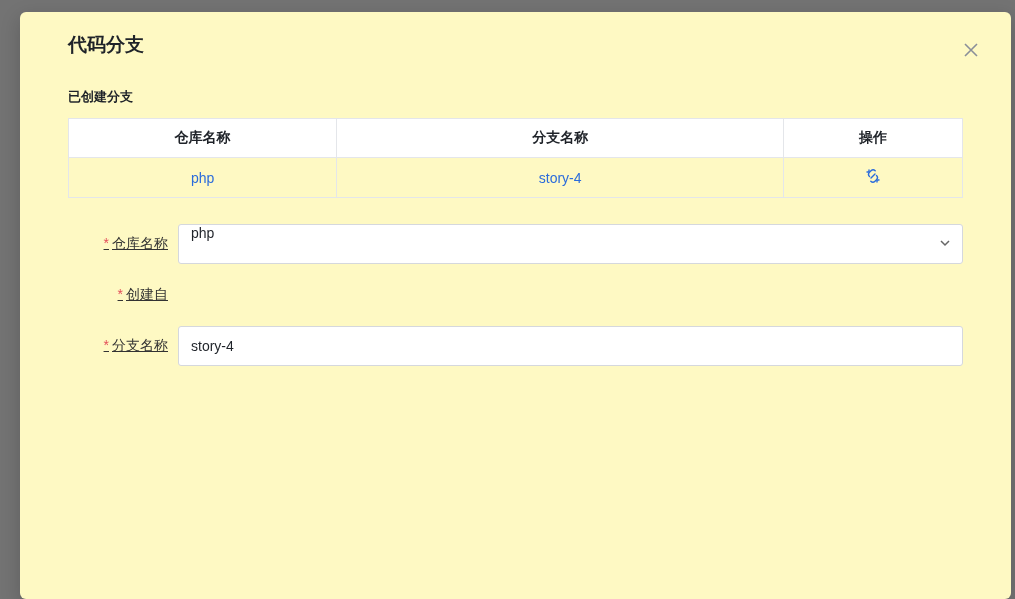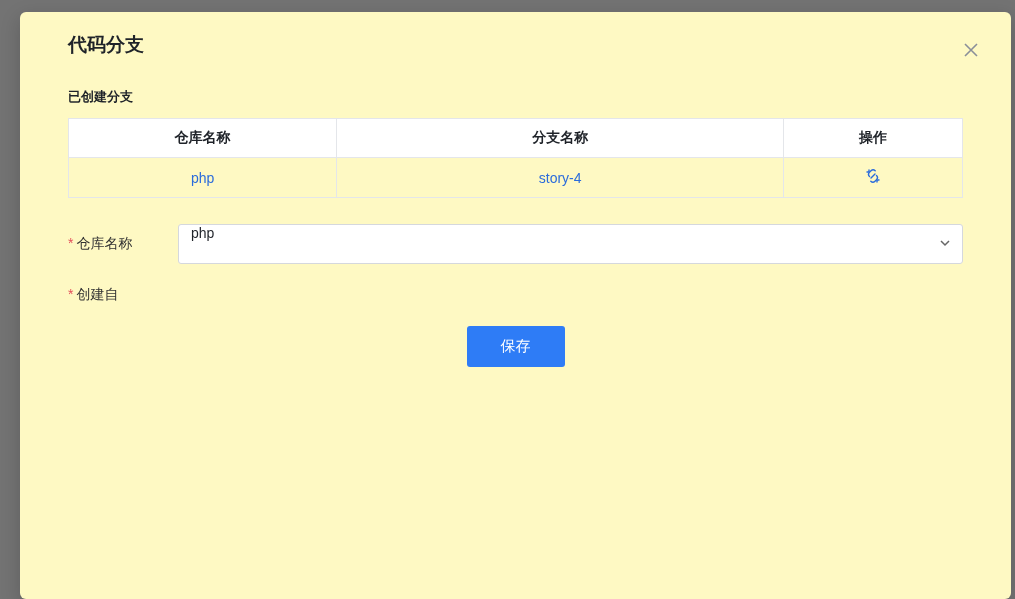--- a/index.html
+++ b/index.html
@@ -82,25 +82,26 @@
     .col-repo { width: 30%; }
     .col-branch { width: 50%; }
     .col-action { width: 20%; }
     .form-row {
       display: flex;
       align-items: center;
       margin-bottom: 22px;
     }
     .form-label {
       width: 110px;
-      text-align: left;
+      text-align: right;
       font-size: 14px;
       color: #333;
       padding-right: 10px;
       flex-shrink: 0;
+      text-decoration: underline;
     }
     .req { color: #e34d59; margin-right: 3px; }
     .form-control {
       flex: 1;
       position: relative;
     }
     .select, .input {
       width: 100%;
       height: 40px;
       border: 1px solid #d5d8dd;
@@ -183,15 +184,20 @@
       <span class="chevron"><svg viewBox="0 0 12 12">
             <path d="M2 4 L6 8 L10 4" stroke="currentColor" stroke-width="1.5" fill="none"></path>
           </svg></span>
     </div>
   </div>
 
   <div class="form-row">
     <label class="form-label"><span class="req">*</span><span>创建自</span></label>
   </div>
 
-
-  <button class="btn-primary">保存</button>
+  <div class="form-row">
+    <label class="form-label"><span class="req">*</span><span>分支名称</span></label>
+    <div class="form-control">
+      <input class="input" type="text" value="story-4" style="">
+    </div>
+  </div>
+
 </div>
 
 </body></html>

